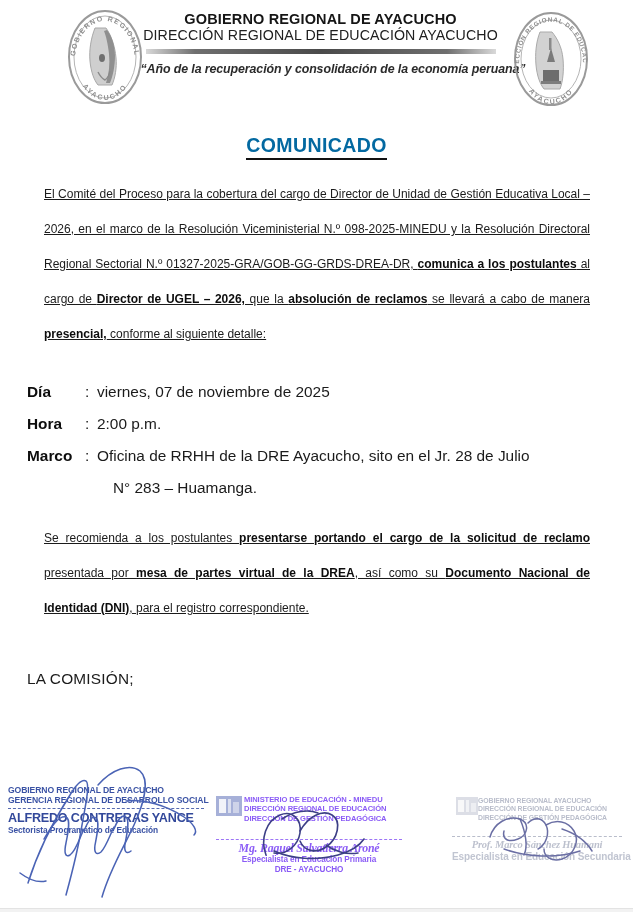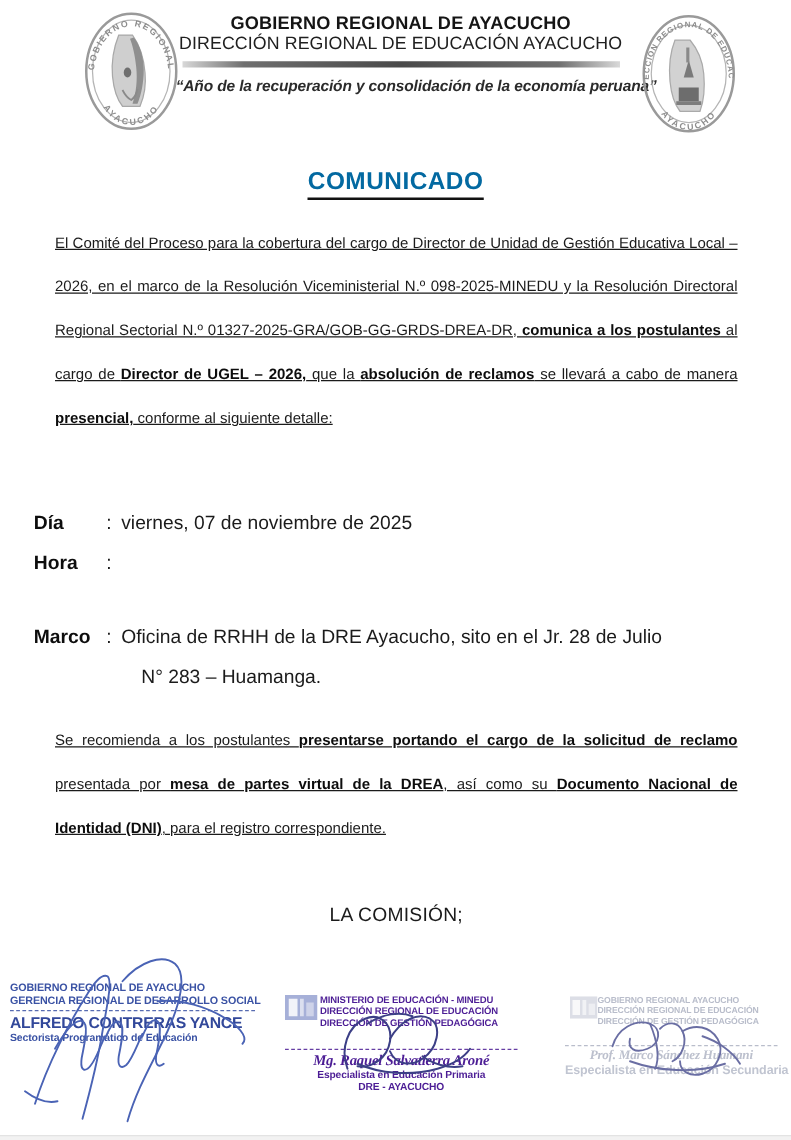--- a/index.html
+++ b/index.html
@@ -123,30 +123,29 @@
     font-weight: bold;
     color: #0d0d0d;
     width: 58px;
     flex: 0 0 58px;
     white-space: nowrap;
   }
   .detail-sep {
     width: 12px;
     flex: 0 0 12px;
   }
-  .detail-value { flex: 1 1 auto; margin-top: 27px; }
+  .detail-value { flex: 1 1 auto; }
   .detail-cont {
     margin-left: 86px;
     color: #1b1b1b;
   }
 
   
   .signoff {
     margin-top: 44px;
-    text-align: center;
     font-size: 15.4px;
     color: #1b1b1b;
     letter-spacing: 0.2px;
   }
 
   
   .stamps {
     position: absolute;
     left: 0;
     right: 0;
@@ -195,23 +194,23 @@
     left: 8px;
     top: 8px;
     color: #3a52a4;
     width: 196px;
   }
   .stamp-1 .st-name { font-size: 12.6px; color: #32489a; }
   .stamp-1 .st-head { font-size: 8.6px; }
 
   
   .stamp-2 {
-    left: 228px;
+    left: 216px;
     top: 18px;
-    color: #4c1d95;
+    color: #8b5cf6;
     width: 186px;
     text-align: center;
   }
   .stamp-2 .st-head { font-size: 7.6px; text-align: left; }
   .stamp-2 .st-name {
     font-size: 11.8px;
     font-style: italic;
     font-family: "Liberation Serif", serif;
   }
   .stamp-2 .st-role { font-size: 8.2px; }
@@ -322,20 +321,21 @@
 
   <div class="details">
     <div class="detail-row">
       <span class="detail-label">Día</span>
       <span class="detail-sep">:</span>
       <span class="detail-value">viernes, 07 de noviembre de 2025</span>
     </div>
     <div class="detail-row">
       <span class="detail-label">Hora</span>
       <span class="detail-sep">:</span>
+      <span class="detail-value">2:00 p.m.</span>
     </div>
     <div class="detail-row">
       <span class="detail-label">Marco</span>
       <span class="detail-sep">:</span>
       <span class="detail-value">Oficina de RRHH de la DRE Ayacucho, sito en el Jr. 28 de Julio</span>
     </div>
     <div class="detail-cont">N° 283 – Huamanga.</div>
   </div>
 
   <p class="para para-final"><span>Se recomienda a los postulantes </span><b>presentarse portando el cargo de la solicitud de reclamo</b><span> presentada por </span><b>mesa de partes virtual de la DREA</b><span>, así como su </span><b>Documento Nacional de Identidad (DNI)</b><span>, para el registro correspondiente.</span></p>

